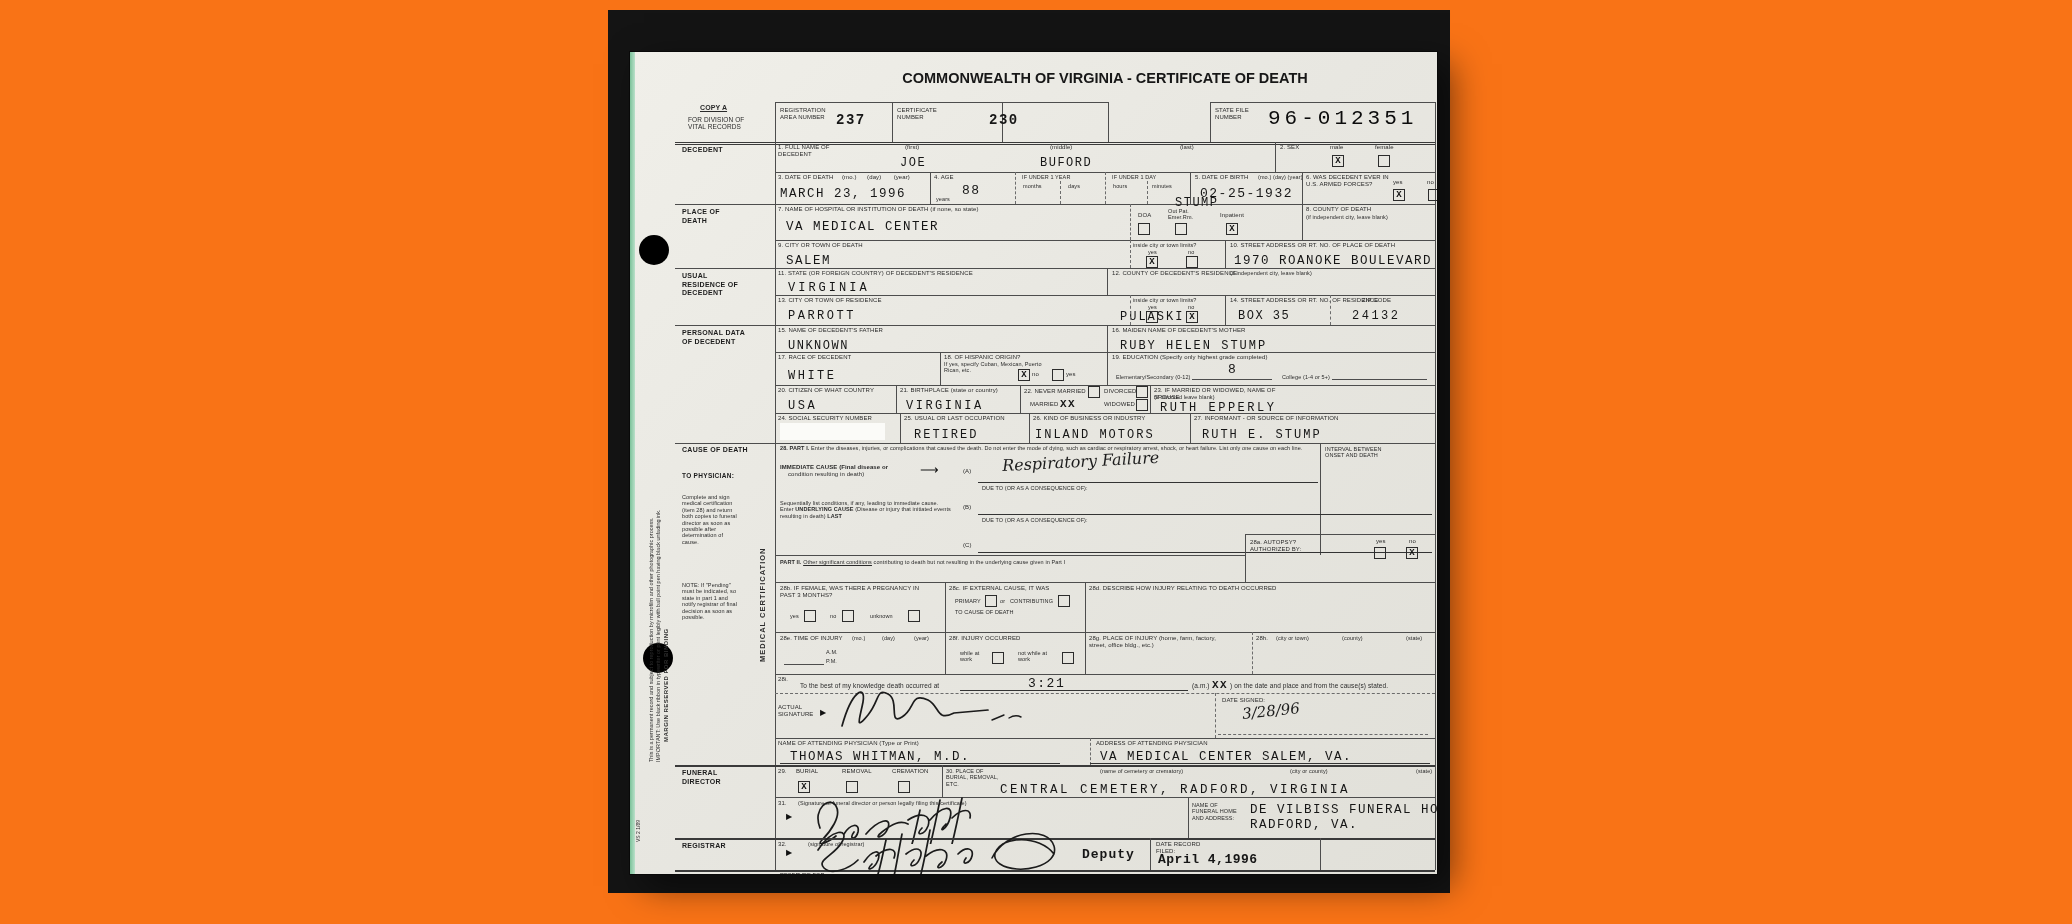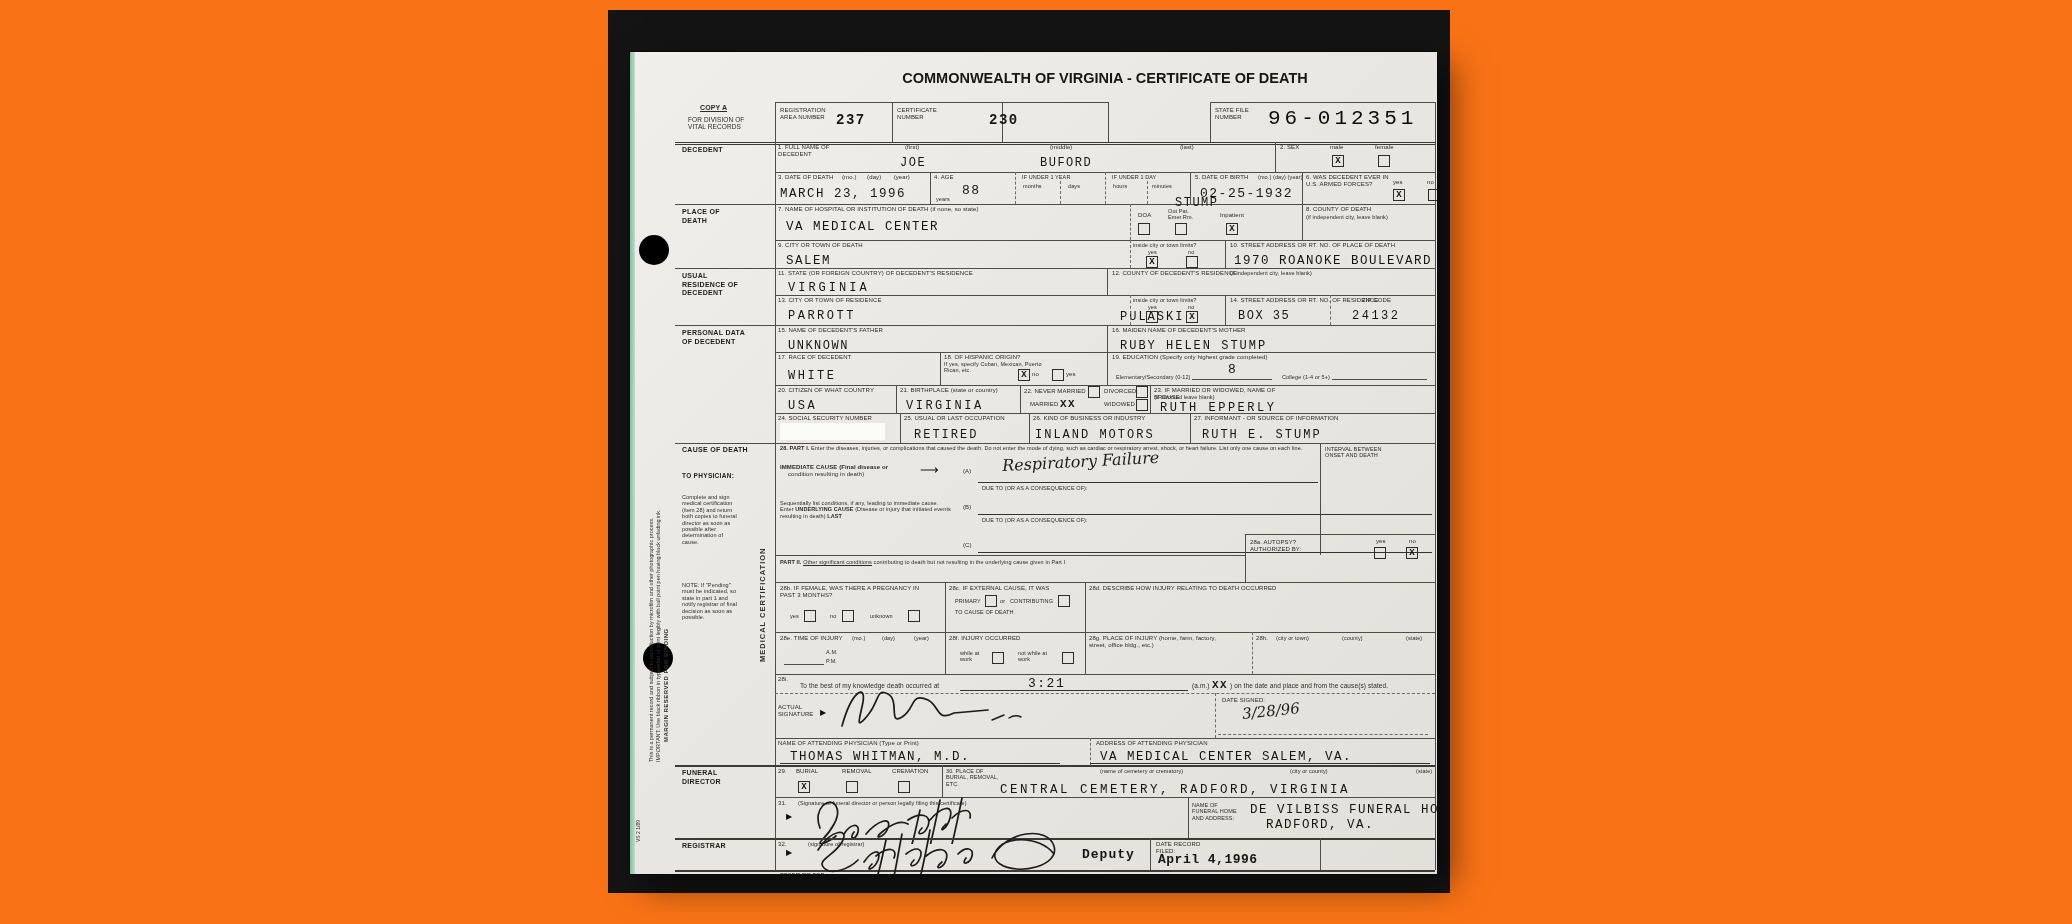--- a/index.html
+++ b/index.html
@@ -357,21 +357,21 @@
 
     <div class="L" style="left:148px;top:748px;">31.</div>
     <div class="L L5" style="left:168px;top:748px;">(Signature of funeral director or person legally filing this certificate)</div>
     <div class="arrow" style="left:156px;top:760px;">▶</div>
     <svg class="sig" style="left:170px;top:742px;" width="270" height="50" viewBox="0 0 270 50">
       <path d="M20,34 C12,14 30,2 36,12 C42,22 30,38 22,46 C16,52 26,50 36,42 M44,40 C50,30 60,28 58,38 C56,46 48,46 54,38 M66,40 C78,26 92,22 88,34 C84,44 72,46 82,38 C92,30 100,26 108,30 M120,16 C116,34 114,44 112,50 M108,26 C120,18 132,20 128,32 C124,42 114,42 122,34 M140,6 C136,26 132,44 130,52 M130,26 C142,12 154,10 150,24 C147,36 136,40 146,30 M162,4 C158,24 154,42 152,50 M152,24 C162,14 172,14 170,24" fill="none" stroke="#1b1b1b" stroke-width="1.7" stroke-linecap="round"></path>
     </svg>
     <div class="vl" style="left:558px;top:745px;height:41px;"></div>
     <div class="L L5" style="left:562px;top:750px;width:52px;">NAME OF FUNERAL HOME AND ADDRESS:</div>
     <div class="V" style="left:620px;top:751px;font-size:12.5px;">DE VILBISS FUNERAL HOME</div>
-    <div class="V" style="left:636px;top:766px;font-size:12.5px;text-align:center;">RADFORD, VA.</div>
+    <div class="V" style="left:620px;top:766px;font-size:12.5px;text-align:center;">RADFORD, VA.</div>
     <div class="hl" style="left:45px;top:786px;width:760px;border-top:2px solid #3a3a3a;"></div>
 
     <div class="L" style="left:148px;top:789px;">32.</div>
     <div class="L L5" style="left:178px;top:789px;">(signature of registrar)</div>
     <div class="arrow" style="left:156px;top:796px;">▶</div>
     <svg class="sig" style="left:166px;top:768px;" width="290" height="55" viewBox="0 0 290 55">
       <path d="M22,30 C36,8 54,8 46,22 C38,36 20,40 28,48 C36,56 54,48 62,40 M68,42 C76,30 86,28 82,40 C78,50 68,52 76,44 M90,20 C86,38 84,48 82,54 M80,36 C92,26 102,28 98,38 M106,14 C102,34 100,48 98,56 M110,34 C120,26 128,28 124,38 C120,48 110,48 118,40 M134,10 C130,32 126,50 124,58 M130,36 C142,26 154,28 150,40 C147,50 136,50 146,42 M162,34 C170,26 178,28 176,36 C174,44 164,46 170,38" fill="none" stroke="#1b1b1b" stroke-width="1.7" stroke-linecap="round"></path>
       <path d="M196,38 C210,10 252,6 258,26 C264,46 222,56 204,44 C192,36 202,22 220,20 C238,18 252,26 258,34" fill="none" stroke="#1b1b1b" stroke-width="1.6" stroke-linecap="round"></path>
     </svg>
     <div class="V Vb" style="left:452px;top:795px;font-size:13px;letter-spacing:1px;">Deputy</div>

